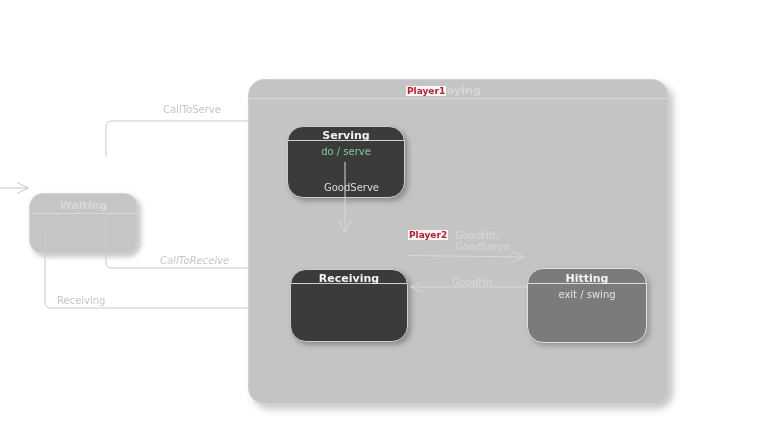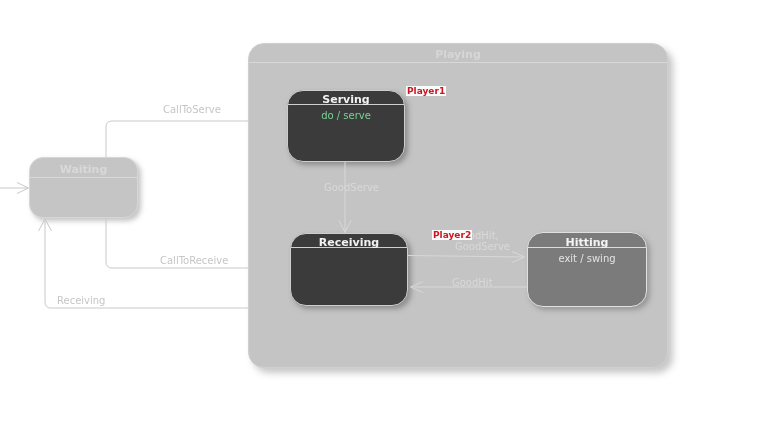--- a/index.html
+++ b/index.html
@@ -4,21 +4,21 @@
 <style>
   html,body{margin:0;padding:0;background:#ffffff;}
   .canvas{
     position:relative;
     width:767px;height:441px;
     background:#ffffff;
     overflow:hidden;
     font-family:"DejaVu Sans","Liberation Sans",sans-serif;
   }
   
-  .state{position:absolute;box-sizing:border-box;}
+  .state{position:absolute;box-sizing:border-box;margin-top:36px;}
   .state-title{
     text-align:center;font-weight:bold;font-size:11px;
     box-sizing:border-box;user-select:none;
   }
   .state-body{font-size:10px;padding:5px 6px;text-align:center;}
 
   .composite{
     left:248px;top:43px;width:420px;height:325px;
     background:#c4c4c4;border:1px solid #cfcfcf;border-radius:16px;
     box-shadow:5px 5px 7px rgba(130,130,130,0.45);
@@ -59,33 +59,33 @@
     height:15px;padding-top:3px;color:#f4f4f4;
     border-bottom:1px solid #dcdcdc;
   }
   .medium-state .state-body{color:#e3e3e3;}
 
   
   .tlabel{position:absolute;font-size:10px;white-space:nowrap;user-select:none;}
   .tlabel.outer{color:#c6c6c6;}
   .tlabel.inner{color:#d9d9d9;}
   #lbl-call-to-serve{left:163px;top:104px;}
-  #lbl-call-to-receive{left:160px;top:255px;}
+  #lbl-call-to-receive{left:160px;top:255px;font-style:italic;}
   #lbl-point-over{left:57px;top:295px;}
   #lbl-good-serve{left:324px;top:182px;}
   #lbl-good-hit-serve{left:455px;top:230px;line-height:11px;}
   #lbl-good-hit{left:452px;top:277px;}
 
   
   .annotation{
     position:absolute;font-size:9px;font-weight:bold;color:#cc1622;
     background:#fafafa;padding:0 1px;line-height:10px;user-select:none;
   }
   #player1{left:406px;top:86px;}
-  #player2{left:432px;top:230px;}
+  #player2{left:408px;top:230px;}
 
   
   svg.lines{position:absolute;left:0;top:0;pointer-events:none;}
   .outer-line{stroke:#c9c9c9;stroke-width:1;fill:none;}
   .inner-line{stroke:#d8d8d8;stroke-width:1;fill:none;}
 </style>
 </head>
 <body>
 
 <div class="canvas">

